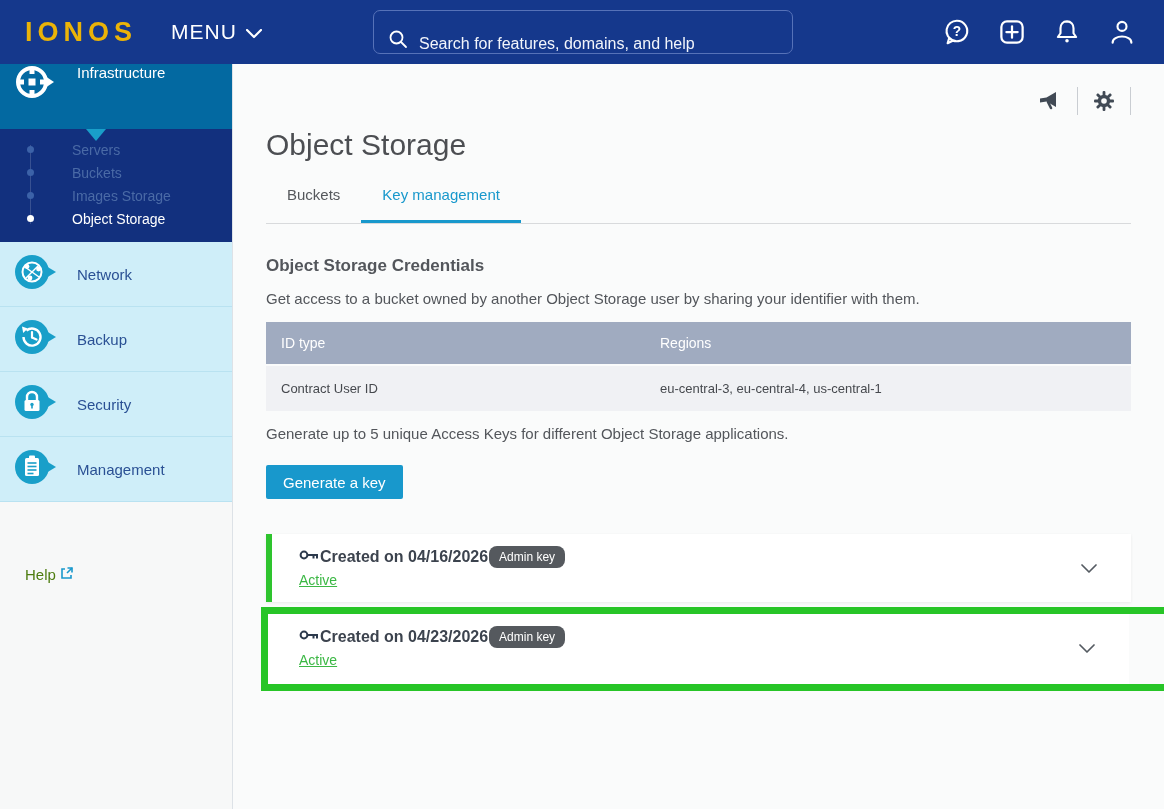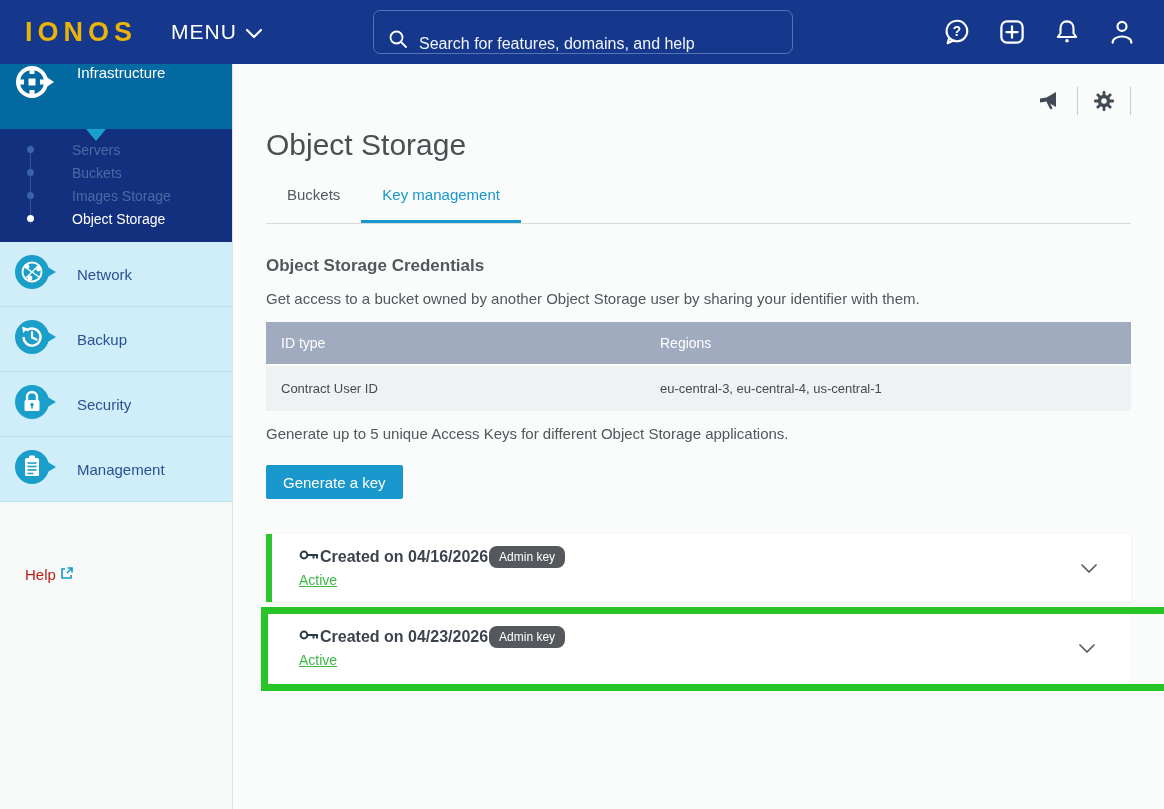--- a/index.html
+++ b/index.html
@@ -40,21 +40,21 @@
   .submenu-item { position:relative; height:23px; display:flex; align-items:center;
     cursor:pointer; }
   .submenu-item .bullet { position:absolute; left:27px; width:7px; height:7px;
     border-radius:50%; background:#3c62a8; }
   .submenu-item .sub-label { margin-left:72px; font-size:14px; color:#4a6aa6; }
   .submenu-item.active .bullet { background:#fff; }
   .submenu-item.active .sub-label { color:#fff; }
   .side-section { height:65px; background:#CFEEF9; display:flex; align-items:center;
     gap:19px; padding-left:14px; cursor:pointer; border-bottom:1px solid #b9e2f1; }
   .side-bottom { padding:64px 0 0 25px; }
-  .help-link { display:inline-flex; align-items:flex-end; gap:4px; color:#b91c1c;
+  .help-link { display:inline-flex; align-items:flex-end; gap:4px; color:#4d7c0f;
     font-size:15px; cursor:pointer; text-decoration:none; }
 
   
   .main { position:absolute; top:64px; left:233px; width:931px; height:745px;
     padding:0 33px; }
   .page-actions { display:flex; justify-content:flex-end; align-items:center;
     gap:14px; margin-top:24px; height:26px; }
   .pa-btn { background:none; border:none; cursor:pointer; display:flex;
     align-items:center; }
   .pa-divider { width:1px; height:28px; background:#c9cdd2; }

